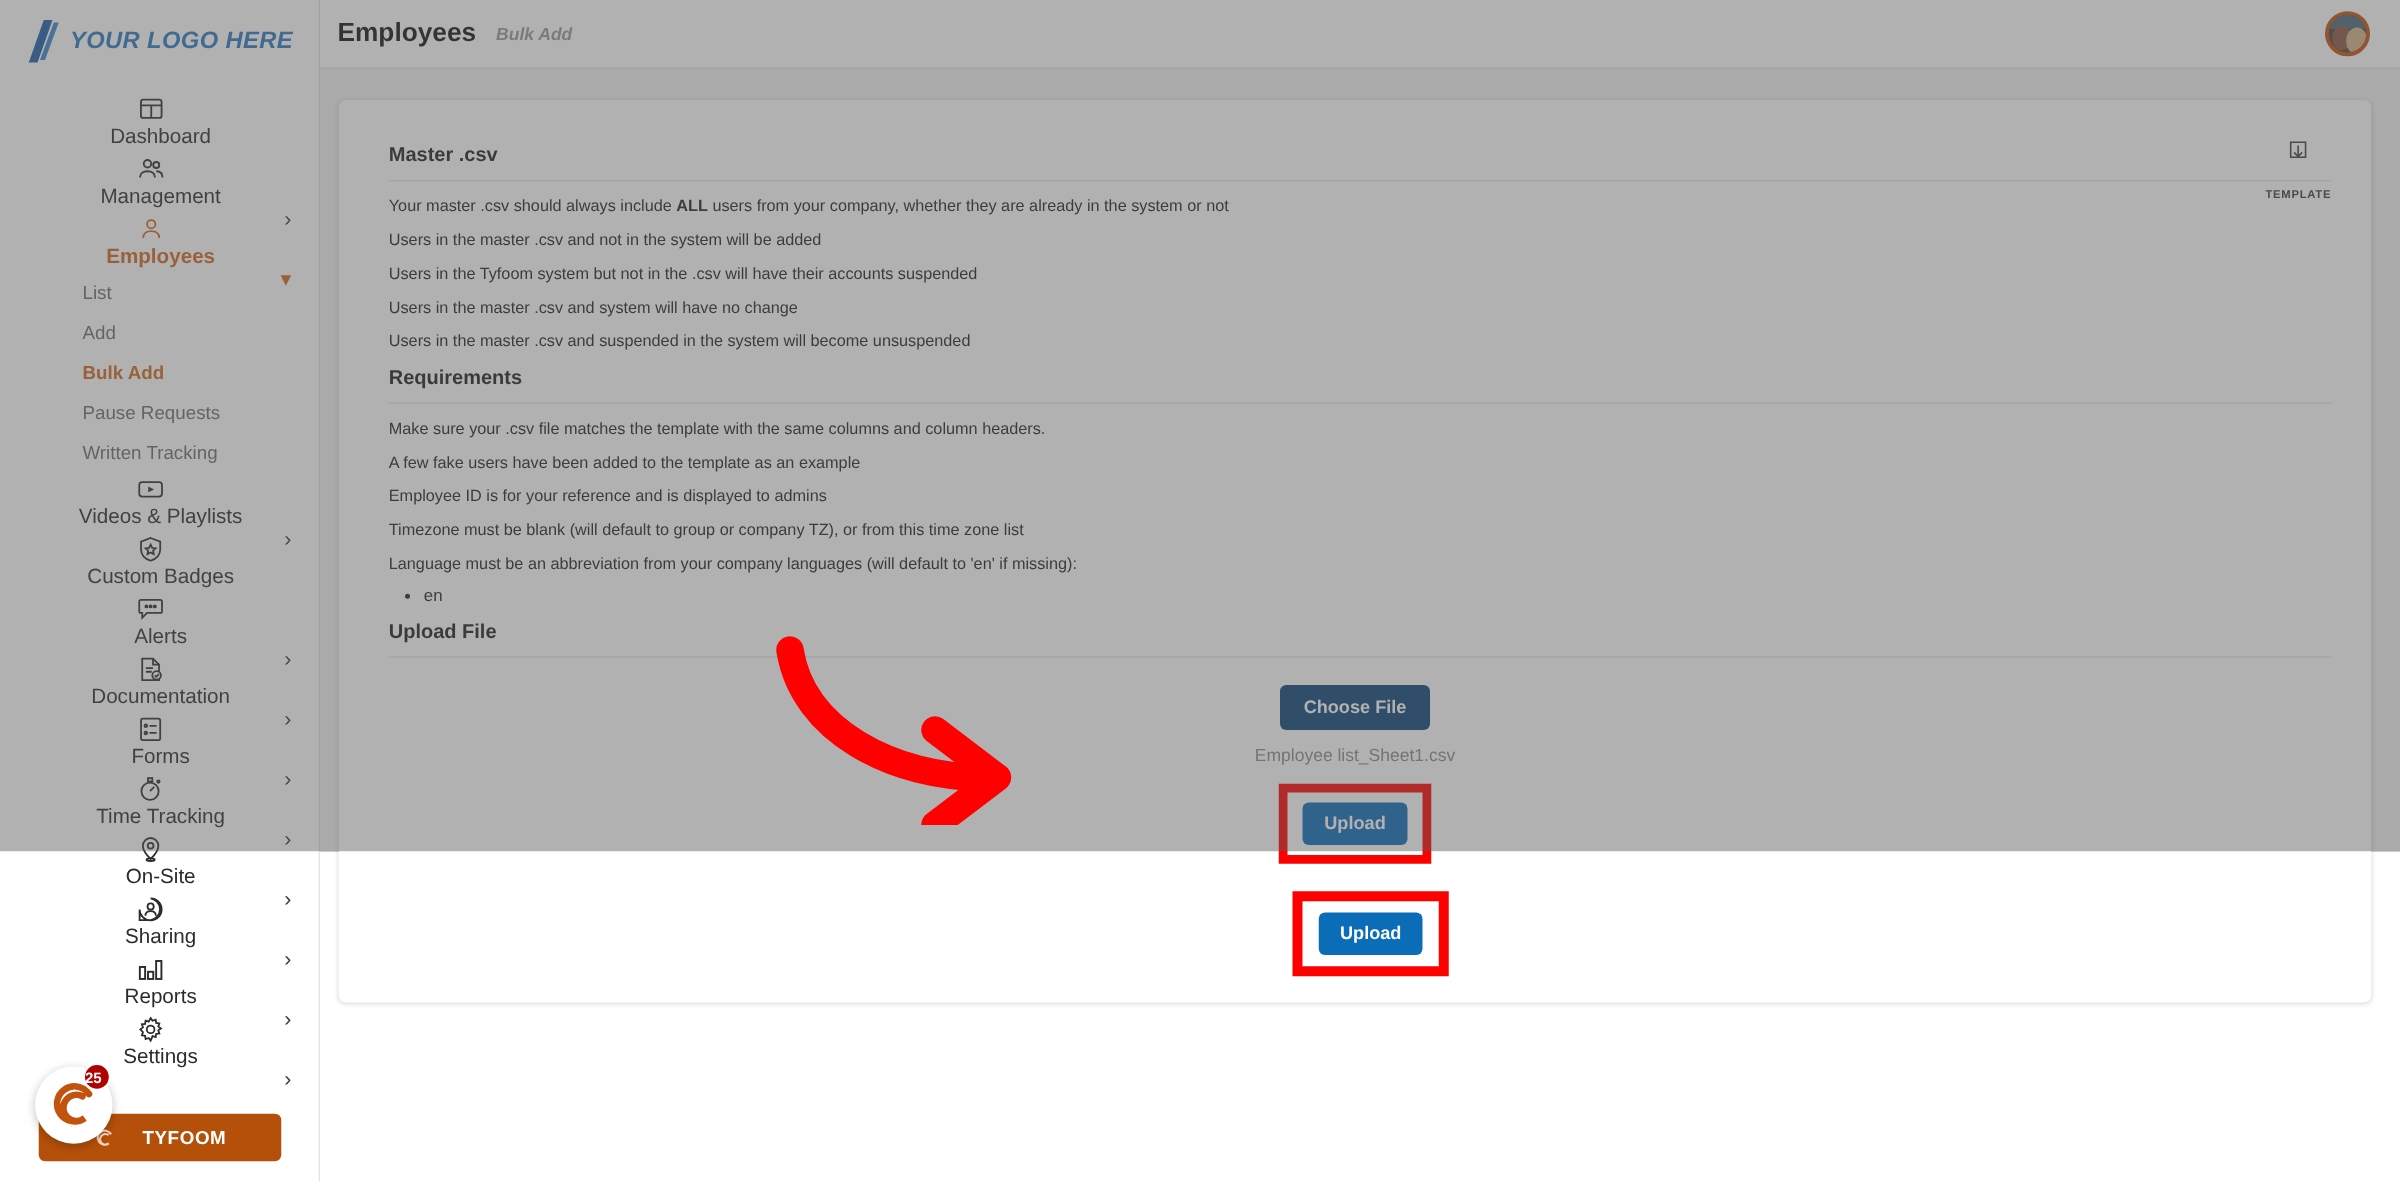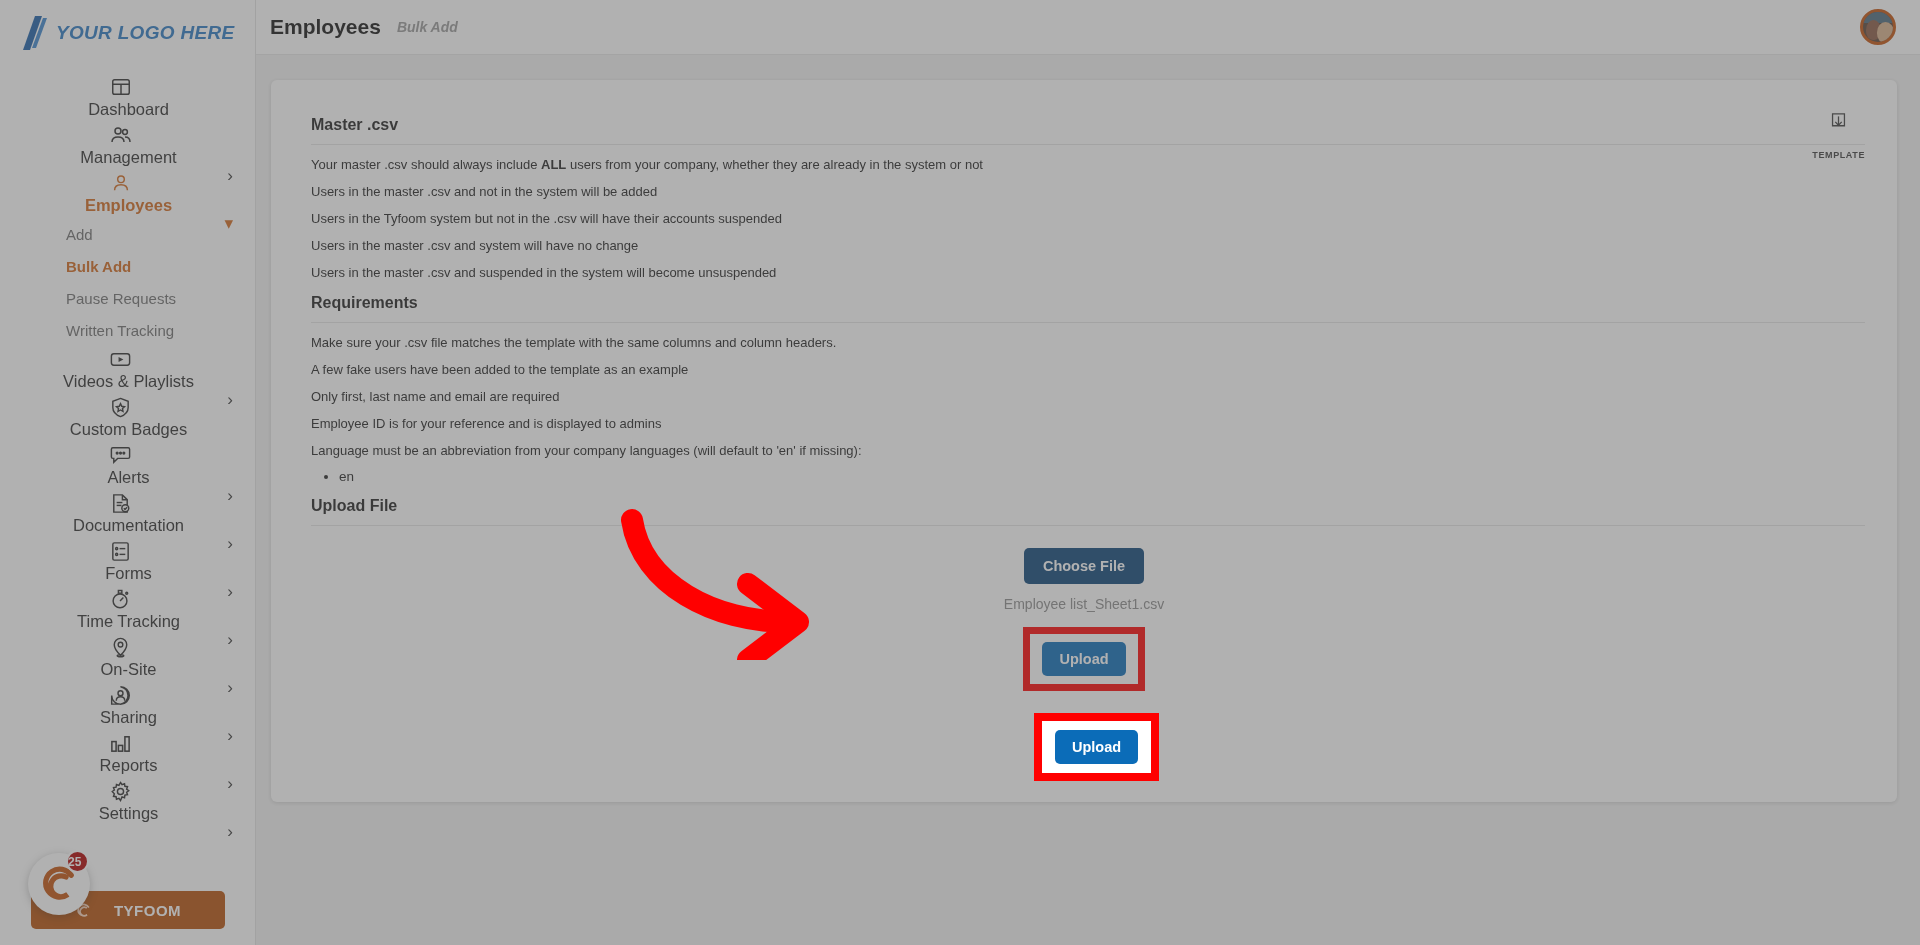--- a/index.html
+++ b/index.html
@@ -2,21 +2,21 @@
 <html><head>
 <meta charset="utf-8">
 <style>
   * { box-sizing: border-box; margin: 0; padding: 0; }
   html, body {
     width: 1920px; height: 945px;
     font-family: "Liberation Sans", sans-serif;
     overflow: hidden;
     background: #fff;
   }
-  #root { position: relative; width: 1920px; height: 945px; background: #15803d; }
+  #root { position: relative; width: 1920px; height: 681px; background: #15803d; }
 
   
   .sidebar {
     position: absolute; left: 0; top: 0;
     width: 256px; height: 945px;
     background: #ffffff;
     border-right: 1px solid #e3e3e3;
     overflow: hidden;
   }
   .logo-wrap {
@@ -181,20 +181,23 @@
           <svg width="22" height="22" viewBox="0 0 24 24" fill="none" stroke="#d2691e" stroke-width="1.6">
             <circle cx="12" cy="8" r="3.6"></circle>
               <path d="M5 20c0-4 3.2-6 7-6s7 2 7 6"></path>
           </svg>
         </span>
         <span class="lbl">Employees</span>
         <span class="chev">▾</span>
       </div>
 
       <div class="sub-item">
+        <span>List</span>
+      </div>
+      <div class="sub-item">
         <span>Add</span>
       </div>
       <div class="sub-item active">
         <span>Bulk Add</span>
       </div>
       <div class="sub-item">
         <span>Pause Requests</span>
       </div>
       <div class="sub-item">
         <span>Written Tracking</span>
@@ -371,22 +374,22 @@
       </div>
       <div class="line">Users in the master .csv and not in the system will be added</div>
       <div class="line">Users in the Tyfoom system but not in the .csv will have their accounts suspended</div>
       <div class="line">Users in the master .csv and system will have no change</div>
       <div class="line">Users in the master .csv and suspended in the system will become unsuspended</div>
 
       <div class="sec-head">Requirements</div>
       <div class="rule"></div>
       <div class="line">Make sure your .csv file matches the template with the same columns and column headers.</div>
       <div class="line">A few fake users have been added to the template as an example</div>
-      <div class="line">Only first, last name and email are required</div>
       <div class="line">Employee ID is for your reference and is displayed to admins</div>
+      <div class="line">Timezone must be blank (will default to group or company TZ), or from this time zone list</div>
       <div class="line">Language must be an abbreviation from your company languages (will default to 'en' if missing):</div>
       <ul class="bullets">
         <li>en</li>
       </ul>
 
       <div class="sec-head">Upload File</div>
       <div class="rule"></div>
 
       <div class="upload-zone">
         <button class="btn-choose">Choose File</button>

